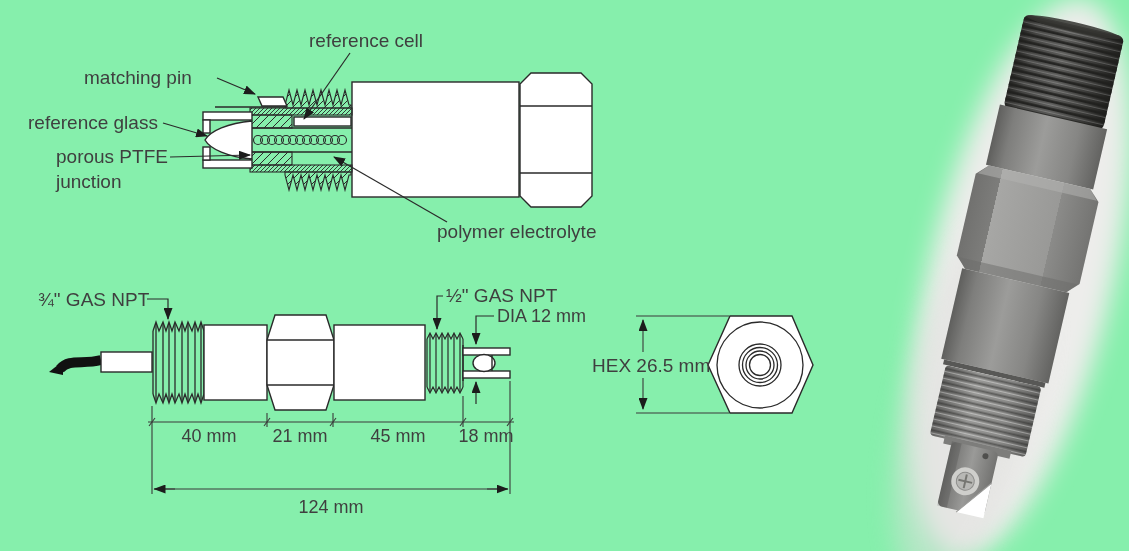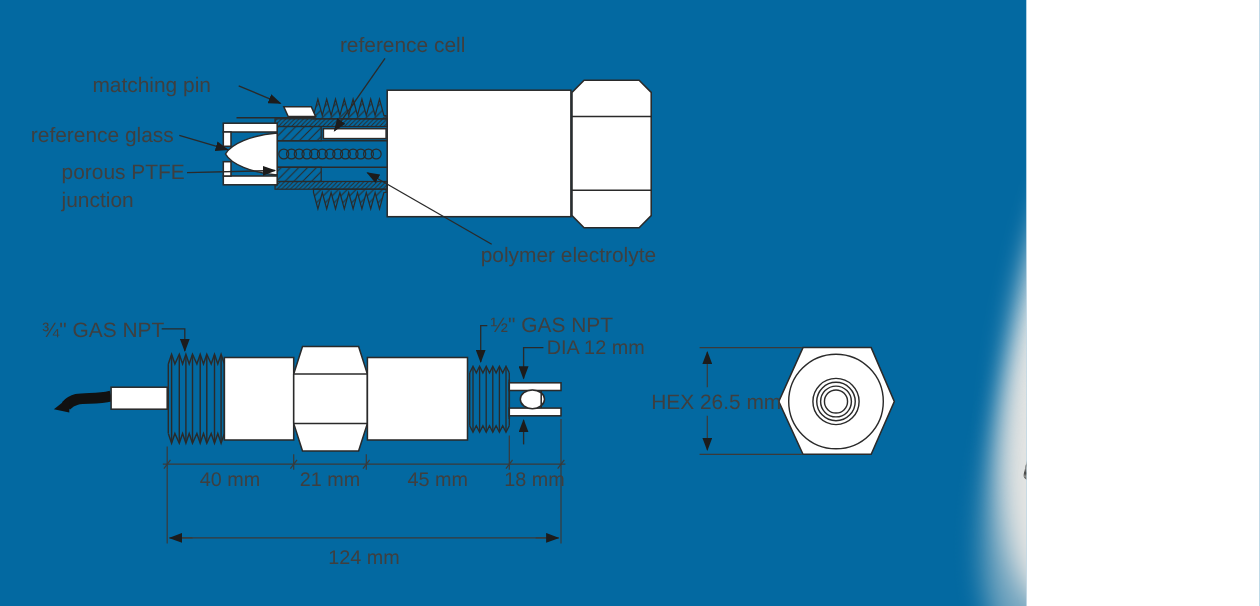--- a/index.html
+++ b/index.html
@@ -1,16 +1,16 @@
 <!DOCTYPE html>
 <html><head>
 <meta charset="utf-8">
 <style>
   html,body{margin:0;padding:0;background:#ffffff;}
-  .stage{position:relative;width:933px;height:551px;background:#0369a1;overflow:hidden;}
+  .stage{position:relative;width:1129px;height:551px;background:#86efac;overflow:hidden;}
   svg{display:block;}
   svg text{font-family:"Liberation Sans","DejaVu Sans",sans-serif;fill:#3f3f3f;}
   .lbl{font-size:19px;}
   .dim{font-size:18px;}
   .outline{fill:#ffffff;stroke:#2a2a2a;stroke-width:1.4;}
   .ln{fill:none;stroke:#2a2a2a;stroke-width:1.4;}
   .thin{fill:none;stroke:#3a3a3a;stroke-width:1.1;}
   .leader{fill:none;stroke:#2a2a2a;stroke-width:1.2;}
   .hatch{fill:url(#hatch45);stroke:#2a2a2a;stroke-width:1.1;}
   .hatchd{fill:url(#hatchDense);stroke:#2a2a2a;stroke-width:1.1;}

